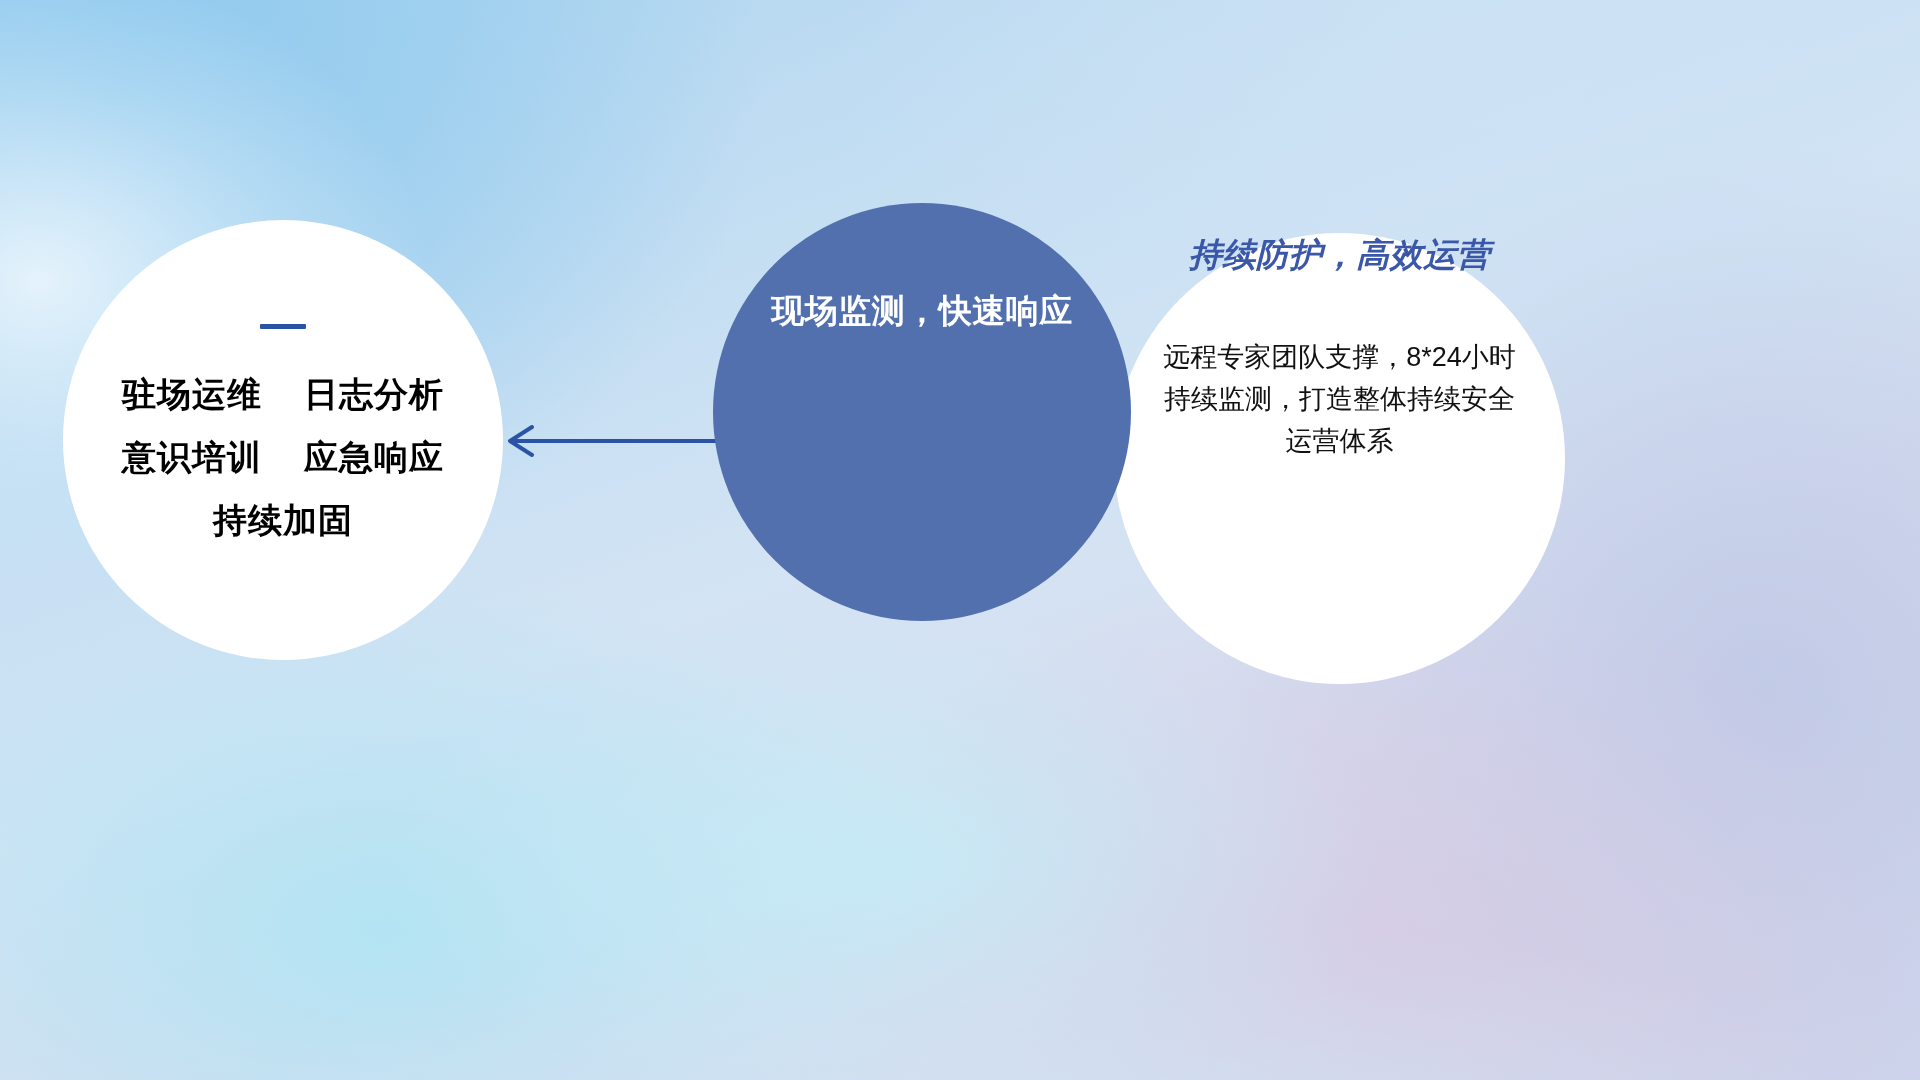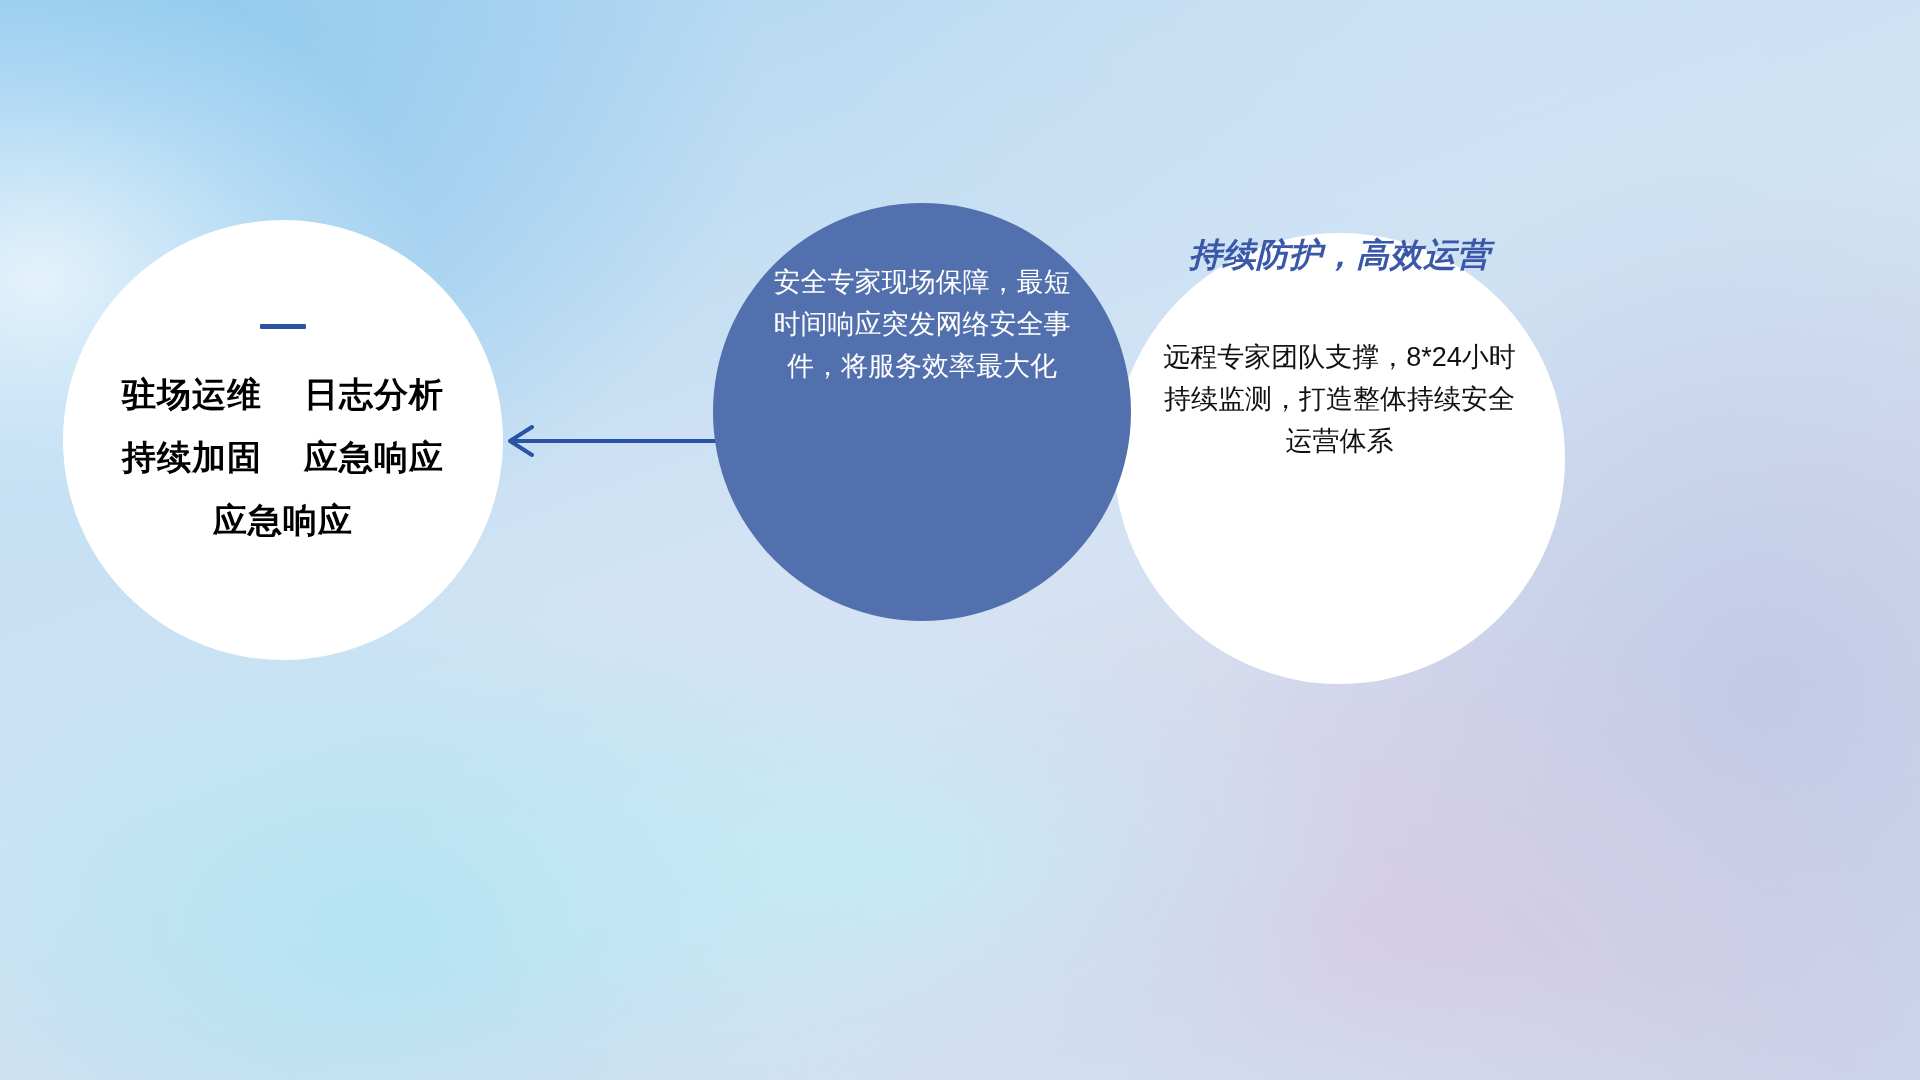--- a/index.html
+++ b/index.html
@@ -186,27 +186,27 @@
 
   <svg id="arrow" viewBox="0 0 270 54" xmlns="http://www.w3.org/2000/svg">
     <line x1="268" y1="27" x2="26" y2="27" stroke="#2a52a5" stroke-width="4"></line>
     <polyline points="44,13 22,27 44,41" fill="none" stroke="#2a52a5" stroke-width="4" stroke-linecap="round" stroke-linejoin="round"></polyline>
   </svg>
 
   <div id="circle-left" class="circle">
     <div class="left-inner">
       <div class="dash"></div>
       <div class="left-line">驻场运维    日志分析</div>
-      <div class="left-line">持续加固    应急响应</div>
-      <div class="left-line">应急响应</div>
+      <div class="left-line">意识培训    应急响应</div>
+      <div class="left-line">持续加固</div>
     </div>
   </div>
 
   <div id="circle-mid" class="circle">
-    <div class="mid-body">安全专家现场保障，最短时间响应突发网络安全事件，将服务效率最大化</div>
+    <div class="mid-title">现场监测，快速响应</div>
   </div>
 
   <div id="circle-right" class="circle">
     <div class="right-title">持续防护，高效运营</div>
     <div class="right-body">远程专家团队支撑，8*24小时持续监测，打造整体持续安全运营体系</div>
   </div>
 
 </div>
 
 </body></html>

